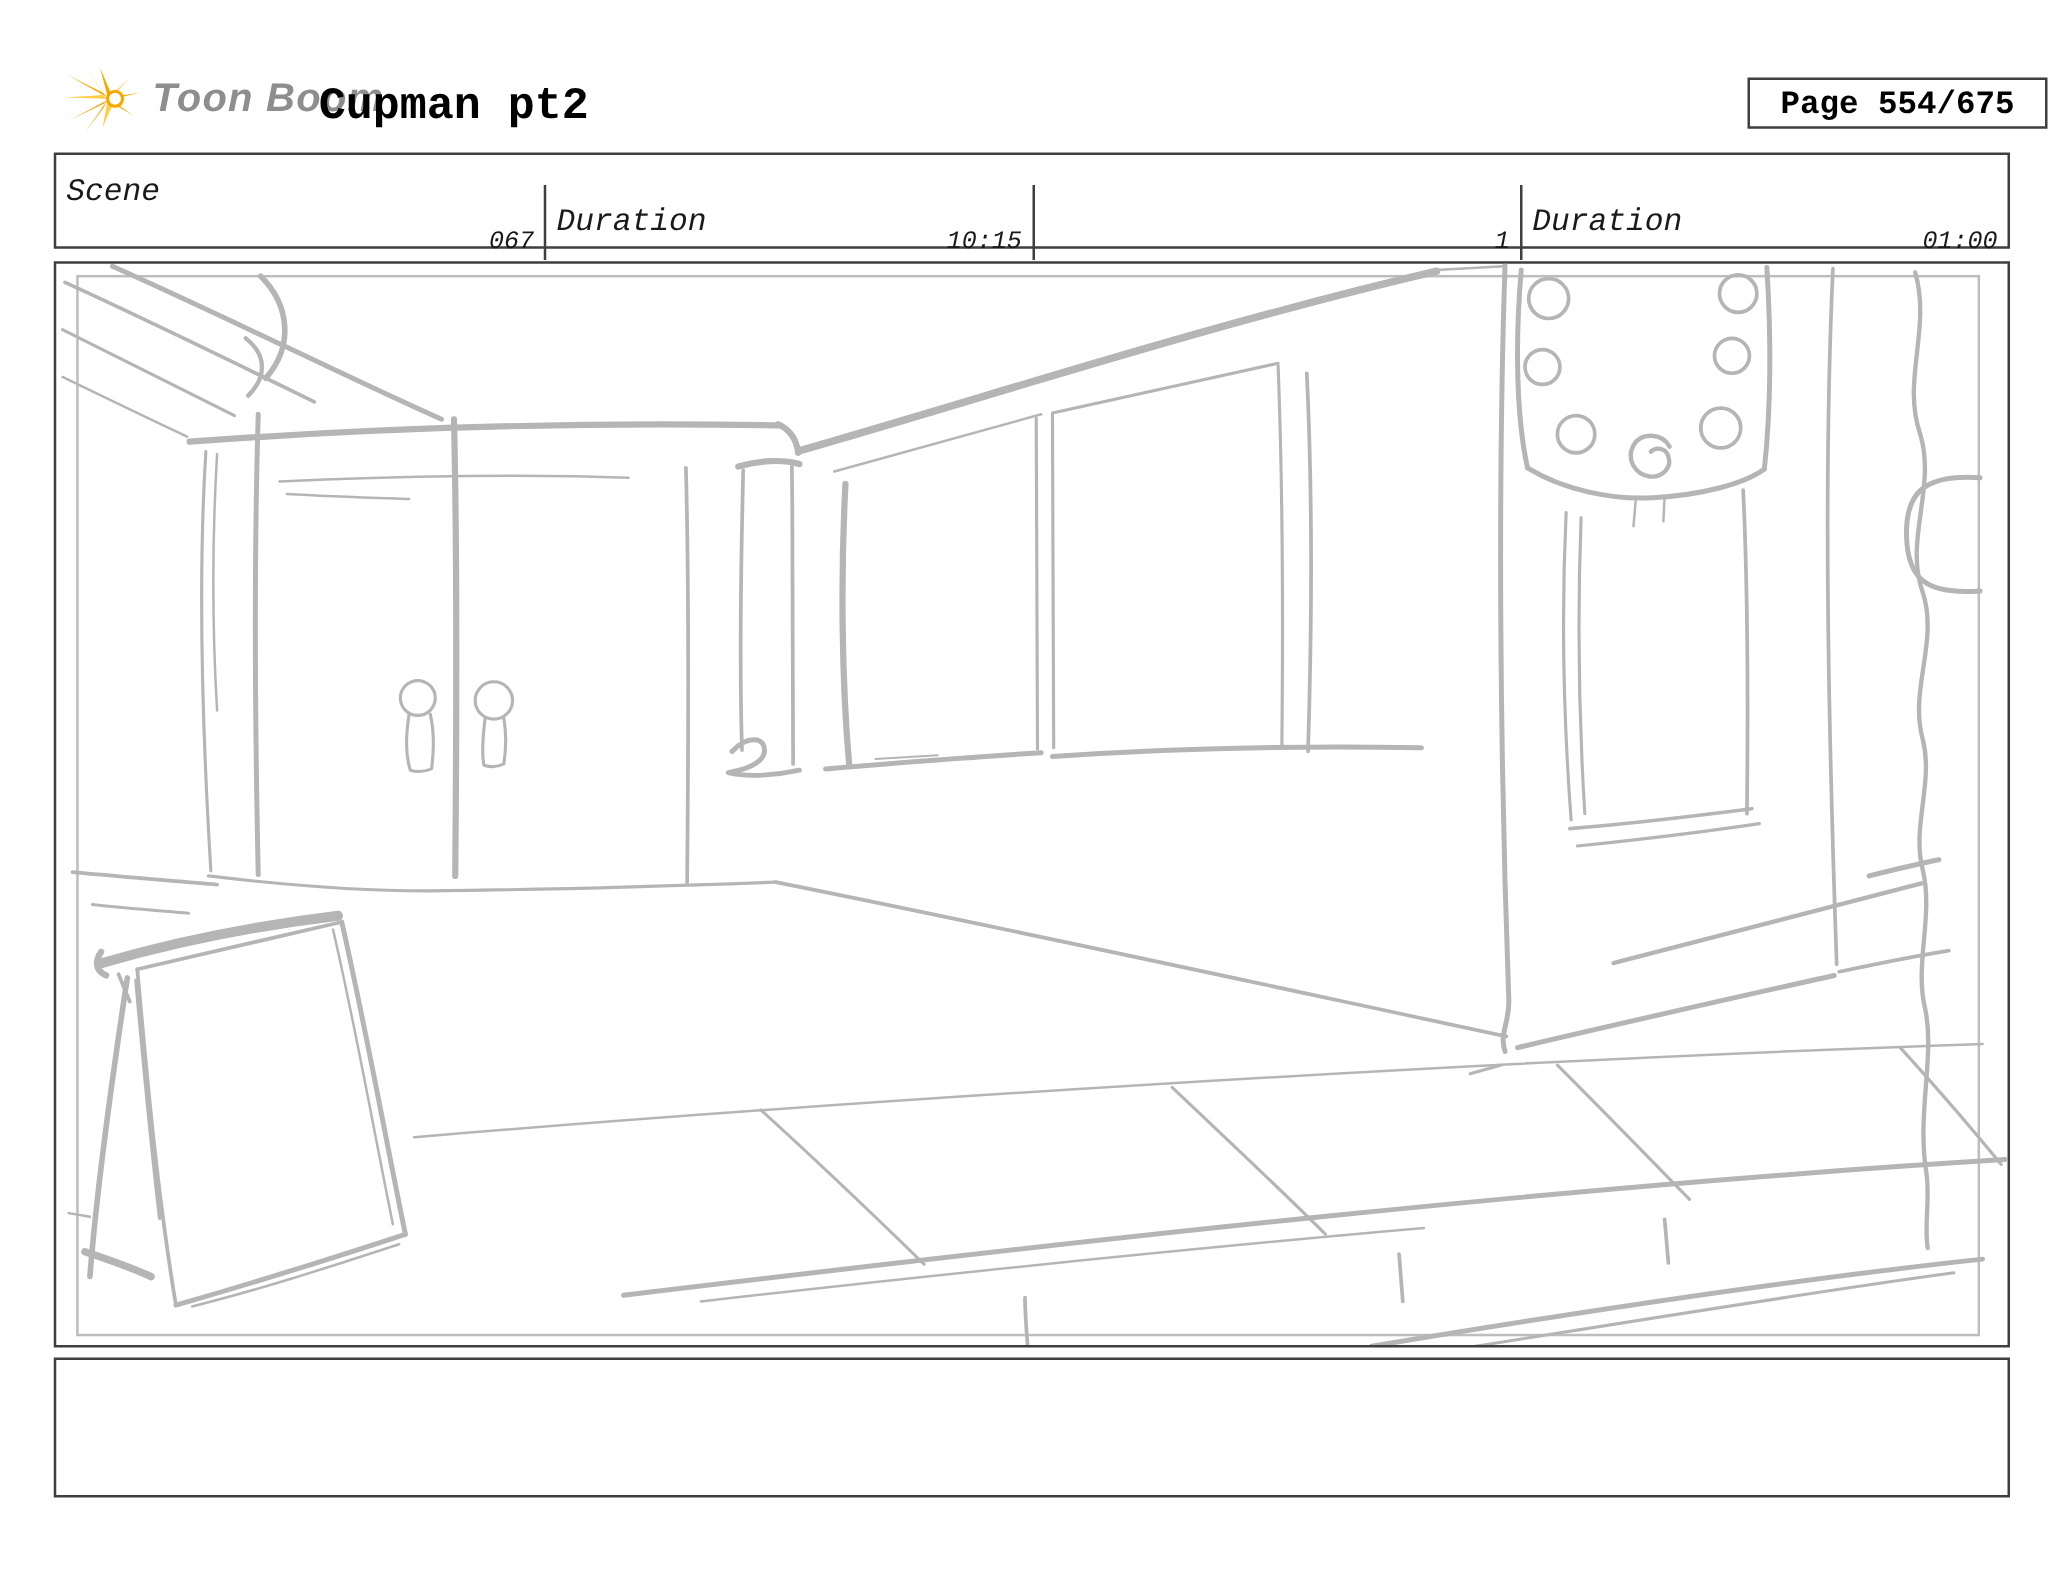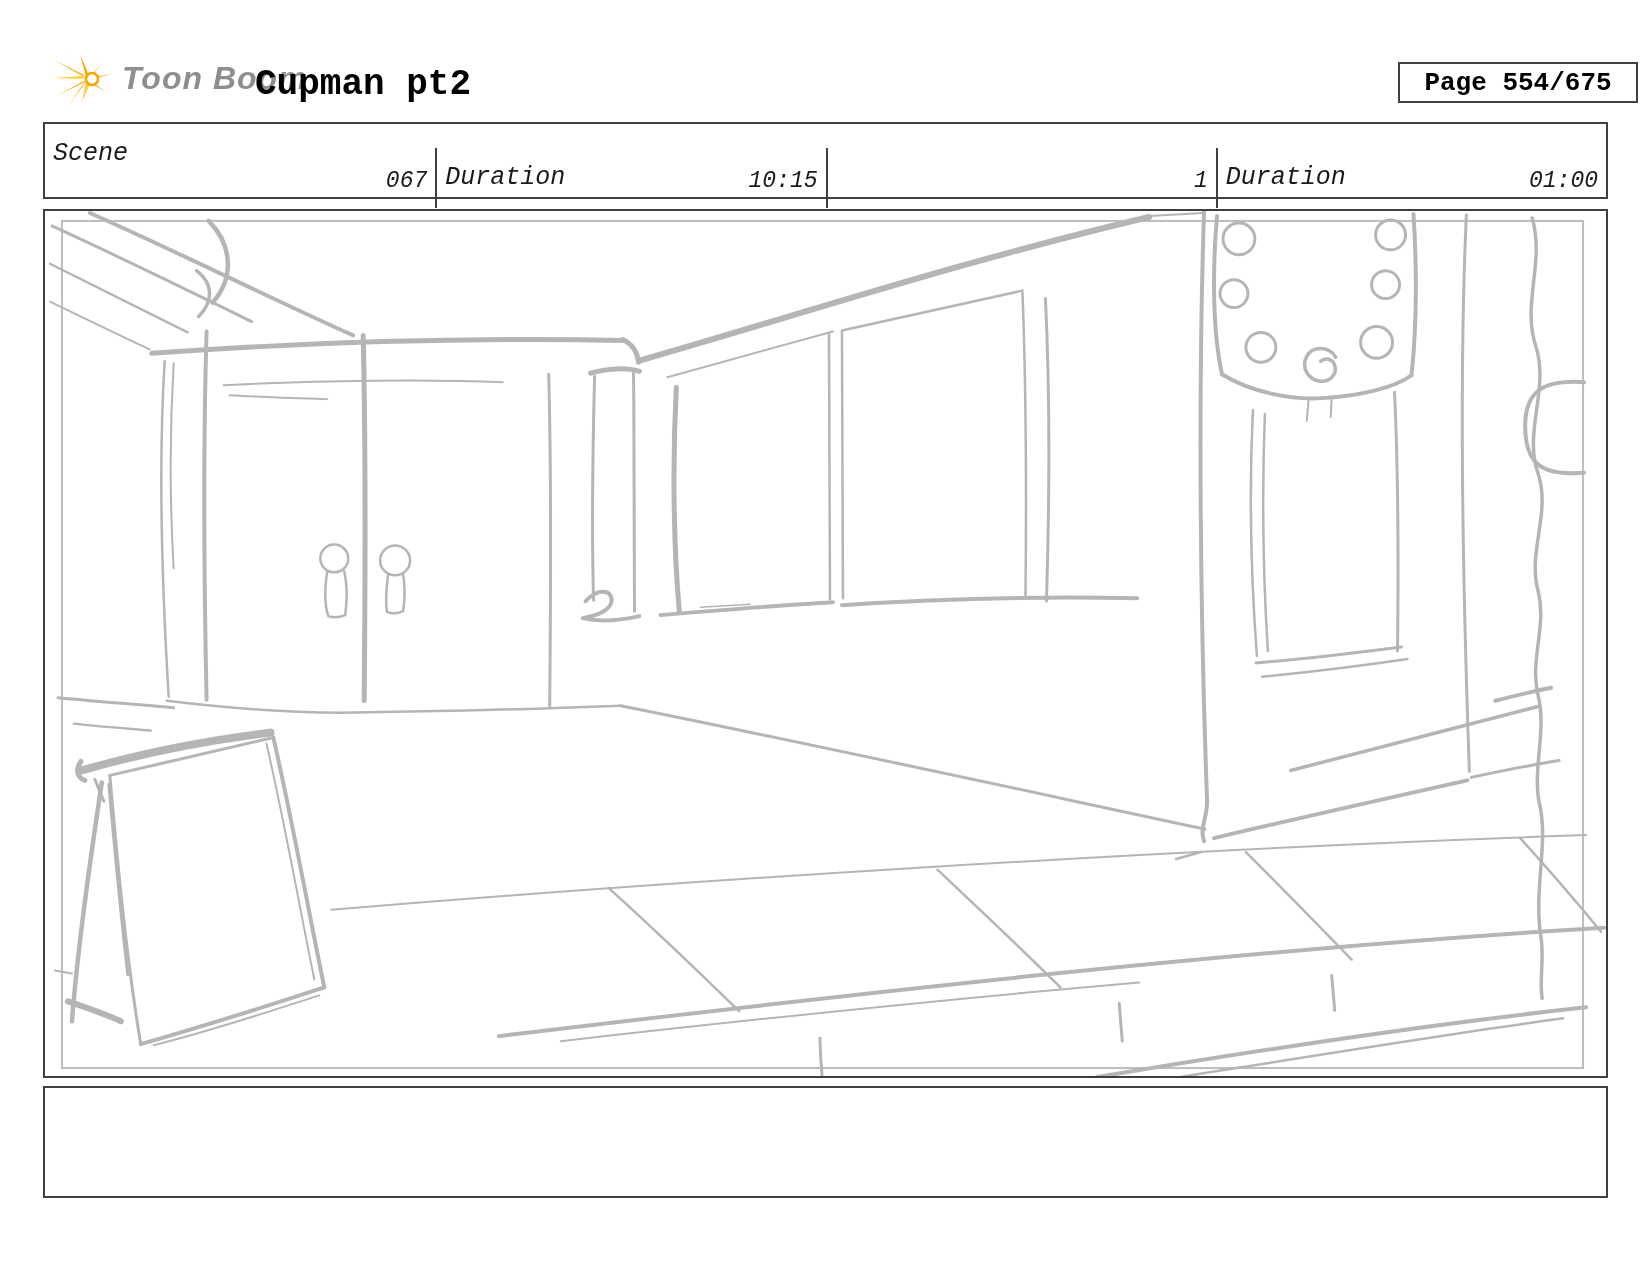--- a/index.html
+++ b/index.html
@@ -34,21 +34,21 @@
     font-weight:bold;font-size:26px;color:#000;background:#fff;
   }
   .meta-table{
     position:absolute;left:43px;top:122px;width:1565px;height:77px;
     border:2px solid var(--border-dark);box-sizing:border-box;
     display:grid;grid-template-columns:repeat(4,1fr);background:#fff;
   }
   .meta-cell{position:relative;box-sizing:border-box;padding:16px 8px;font-style:italic;}
   .meta-cell + .meta-cell{border-left:2px solid var(--border-dark);margin-top:24px;}
   .meta-label{font-size:25px;line-height:28px;color:var(--text-dark);}
-  .meta-value{position:absolute;right:8px;bottom:14px;font-size:23px;color:var(--text-dark);}
+  .meta-value{position:absolute;right:8px;bottom:3px;font-size:20px;color:var(--text-dark);}
   .board-panel{
     position:absolute;left:43px;top:209px;width:1565px;height:869px;
     border:2px solid var(--border-dark);box-sizing:border-box;background:#fff;
   }
   .board-panel svg{display:block;width:100%;height:100%;}
   .strokes path,.strokes circle{
     stroke:var(--sketch-stroke);fill:none;stroke-linecap:round;stroke-linejoin:round;
   }
   .inner-frame{stroke:var(--frame-gray);fill:none;}
   .notes-box{

